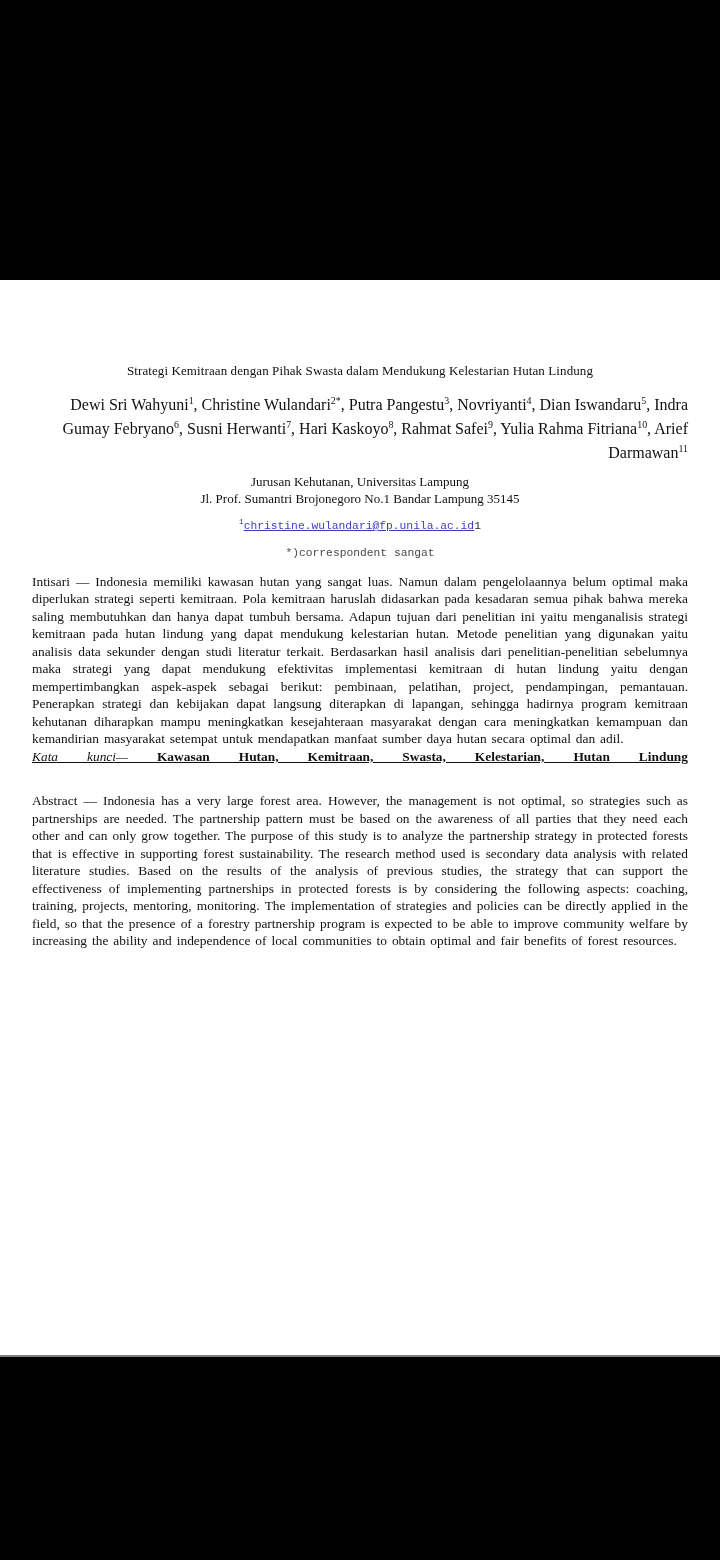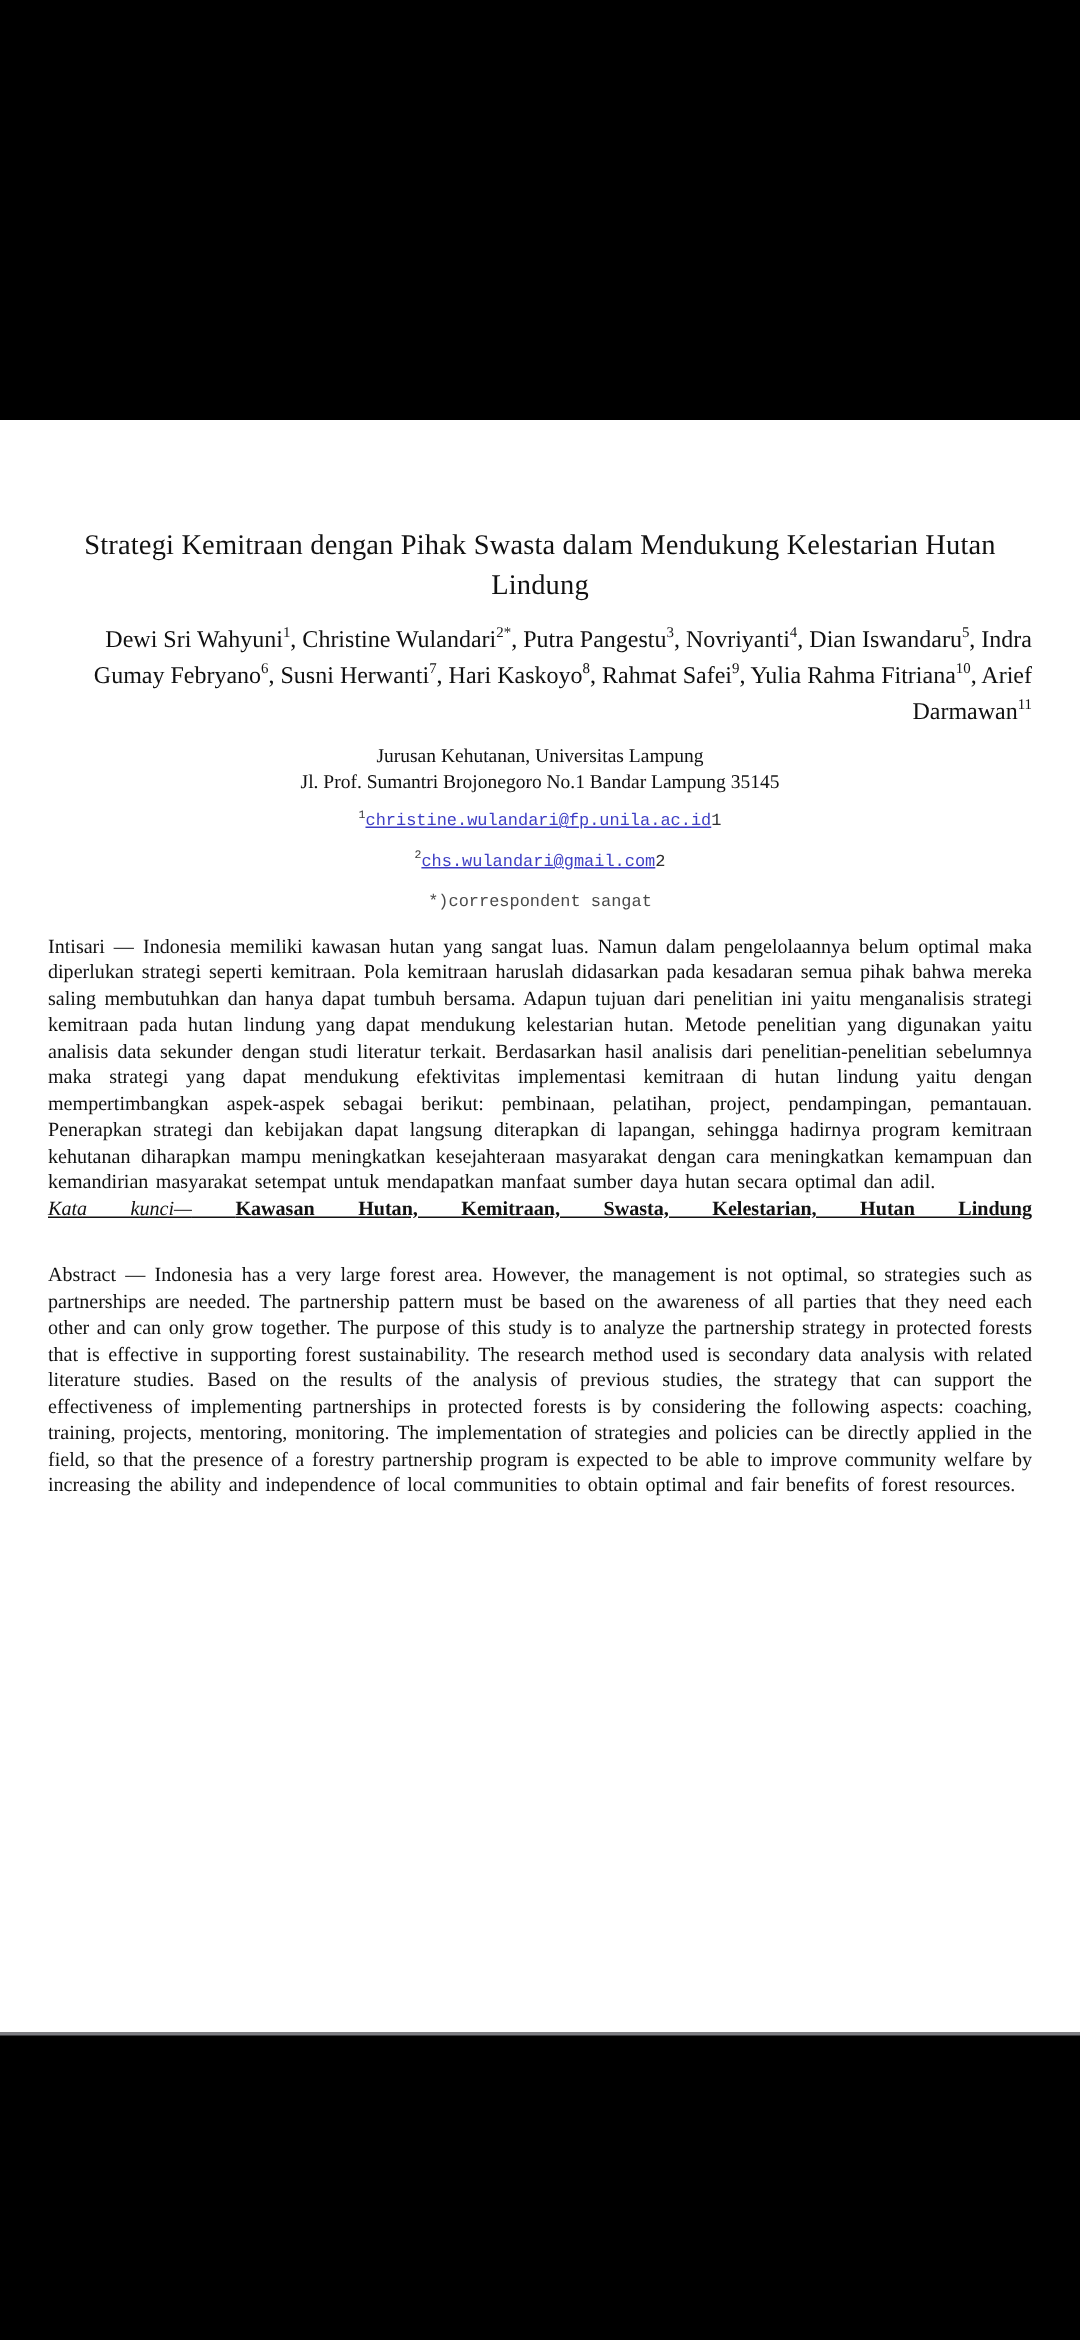--- a/index.html
+++ b/index.html
@@ -22,22 +22,22 @@
     padding: 70px 32px 0 32px;
     background: #ffffff;
   }
   .letterbox-bottom {
     box-sizing: border-box;
     height: 205px;
     background: #000000;
     border-top: 2px solid #7d7d82;
   }
   .title {
-    margin: 0;
-    font-size: 19px;
+    margin: 12px;
+    font-size: 13px;
     line-height: 1.44;
     font-weight: 400;
     text-align: center;
     letter-spacing: 0.1px;
   }
   .authors {
     margin: 10px 0 0 0;
     font-size: 16px;
     line-height: 1.5;
     text-align: right;
@@ -103,21 +103,20 @@
 
     <p class="authors"><span><span>Dewi Sri Wahyuni</span><sup>1</sup><span>, </span></span><span><span>Christine Wulandari</span><sup>2*</sup><span>, </span></span><span><span>Putra Pangestu</span><sup>3</sup><span>, </span></span><span><span>Novriyanti</span><sup>4</sup><span>, </span></span><span><span>Dian Iswandaru</span><sup>5</sup><span>, </span></span><span><span>Indra Gumay Febryano</span><sup>6</sup><span>, </span></span><span><span>Susni Herwanti</span><sup>7</sup><span>, </span></span><span><span>Hari Kaskoyo</span><sup>8</sup><span>, </span></span><span><span>Rahmat Safei</span><sup>9</sup><span>, </span></span><span><span>Yulia Rahma Fitriana</span><sup>10</sup><span>, </span></span><span><span>Arief Darmawan</span><sup>11</sup><span></span></span></p>
 
     <div class="affiliation">
       <p>Jurusan Kehutanan, Universitas Lampung</p>
       <p>Jl. Prof. Sumantri Brojonegoro No.1 Bandar Lampung 35145</p>
     </div>
 
     <div class="emails">
       <p><sup>1</sup><a class="email-link">christine.wulandari@fp.unila.ac.id</a><span class="email-suffix">1</span></p>
-      <p><sup>2</sup><a class="email-link">chs.wulandari@gmail.com</a><span class="email-suffix">2</span></p>
       <p class="correspondent">*)correspondent sangat</p>
     </div>
 
     <p class="para"><span class="lead-label">Intisari</span><span> — </span><span>Indonesia memiliki kawasan hutan yang sangat luas. Namun dalam pengelolaannya belum optimal maka diperlukan strategi seperti kemitraan. Pola kemitraan haruslah didasarkan pada kesadaran semua pihak bahwa mereka saling membutuhkan dan hanya dapat tumbuh bersama. Adapun tujuan dari penelitian ini yaitu menganalisis strategi kemitraan pada hutan lindung yang dapat mendukung kelestarian hutan. Metode penelitian yang digunakan yaitu analisis data sekunder dengan studi literatur terkait. Berdasarkan hasil analisis dari penelitian-penelitian sebelumnya maka strategi yang dapat mendukung efektivitas implementasi kemitraan di hutan lindung yaitu dengan mempertimbangkan aspek-aspek sebagai berikut: pembinaan, pelatihan, project, pendampingan, pemantauan. Penerapkan strategi dan kebijakan dapat langsung diterapkan di lapangan, sehingga hadirnya program kemitraan kehutanan diharapkan mampu meningkatkan kesejahteraan masyarakat dengan cara meningkatkan kemampuan dan kemandirian masyarakat setempat untuk mendapatkan manfaat sumber daya hutan secara optimal dan adil.</span></p>
 
     <p class="kw-line"><span class="lead-label">Kata kunci—</span> <b>Kawasan Hutan, Kemitraan, Swasta, Kelestarian, Hutan Lindung</b></p>
 
     <p class="para abstract-block"><span class="lead-label">Abstract</span><span> — </span><span>Indonesia has a very large forest area. However, the management is not optimal, so strategies such as partnerships are needed. The partnership pattern must be based on the awareness of all parties that they need each other and can only grow together. The purpose of this study is to analyze the partnership strategy in protected forests that is effective in supporting forest sustainability. The research method used is secondary data analysis with related literature studies. Based on the results of the analysis of previous studies, the strategy that can support the effectiveness of implementing partnerships in protected forests is by considering the following aspects: coaching, training, projects, mentoring, monitoring. The implementation of strategies and policies can be directly applied in the field, so that the presence of a forestry partnership program is expected to be able to improve community welfare by increasing the ability and independence of local communities to obtain optimal and fair benefits of forest resources.</span></p>
 
 

